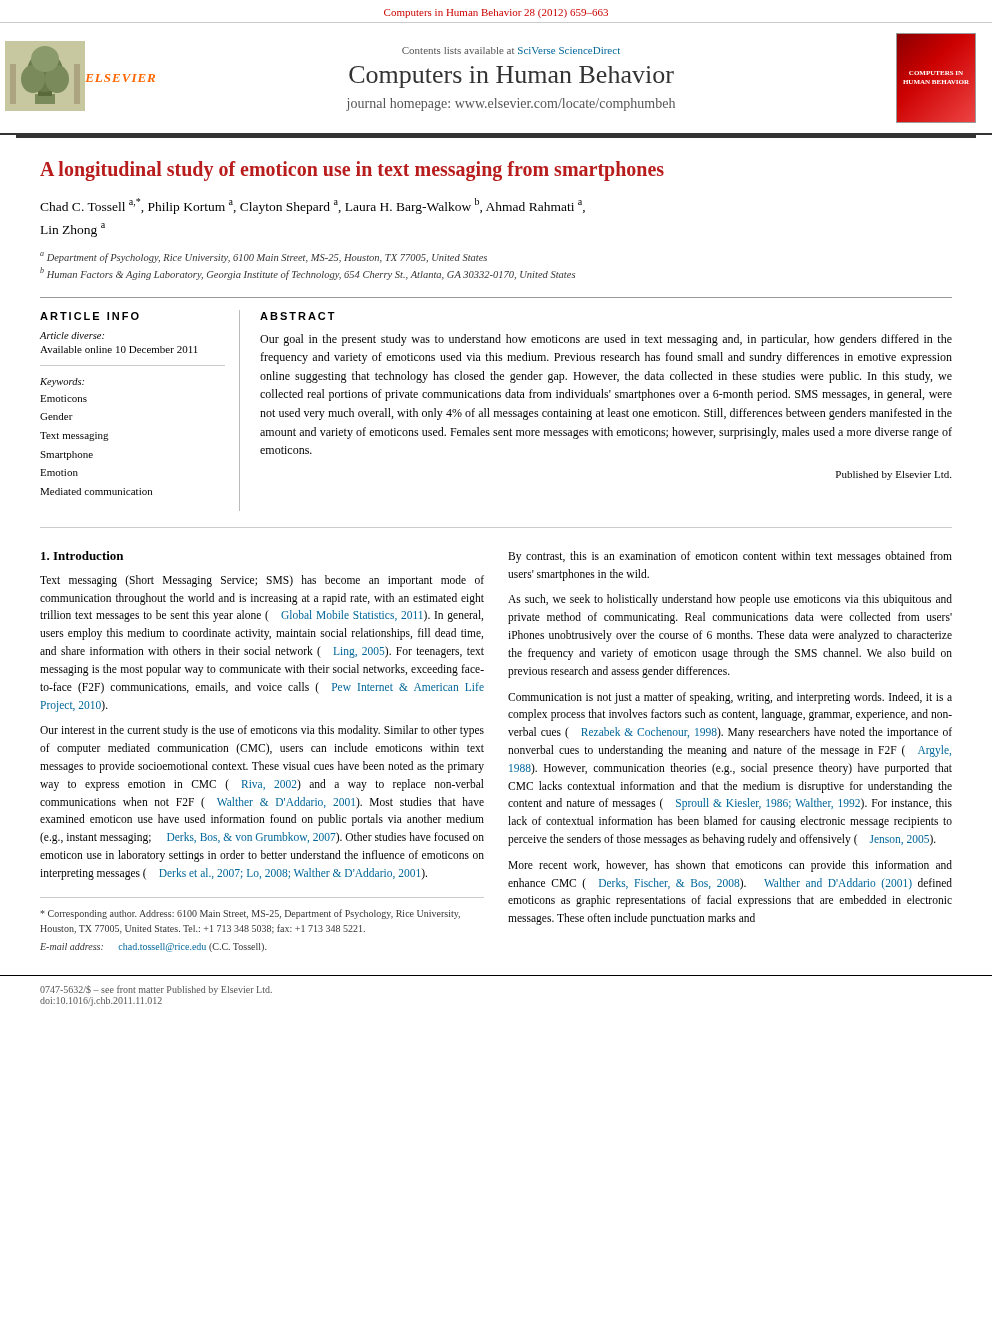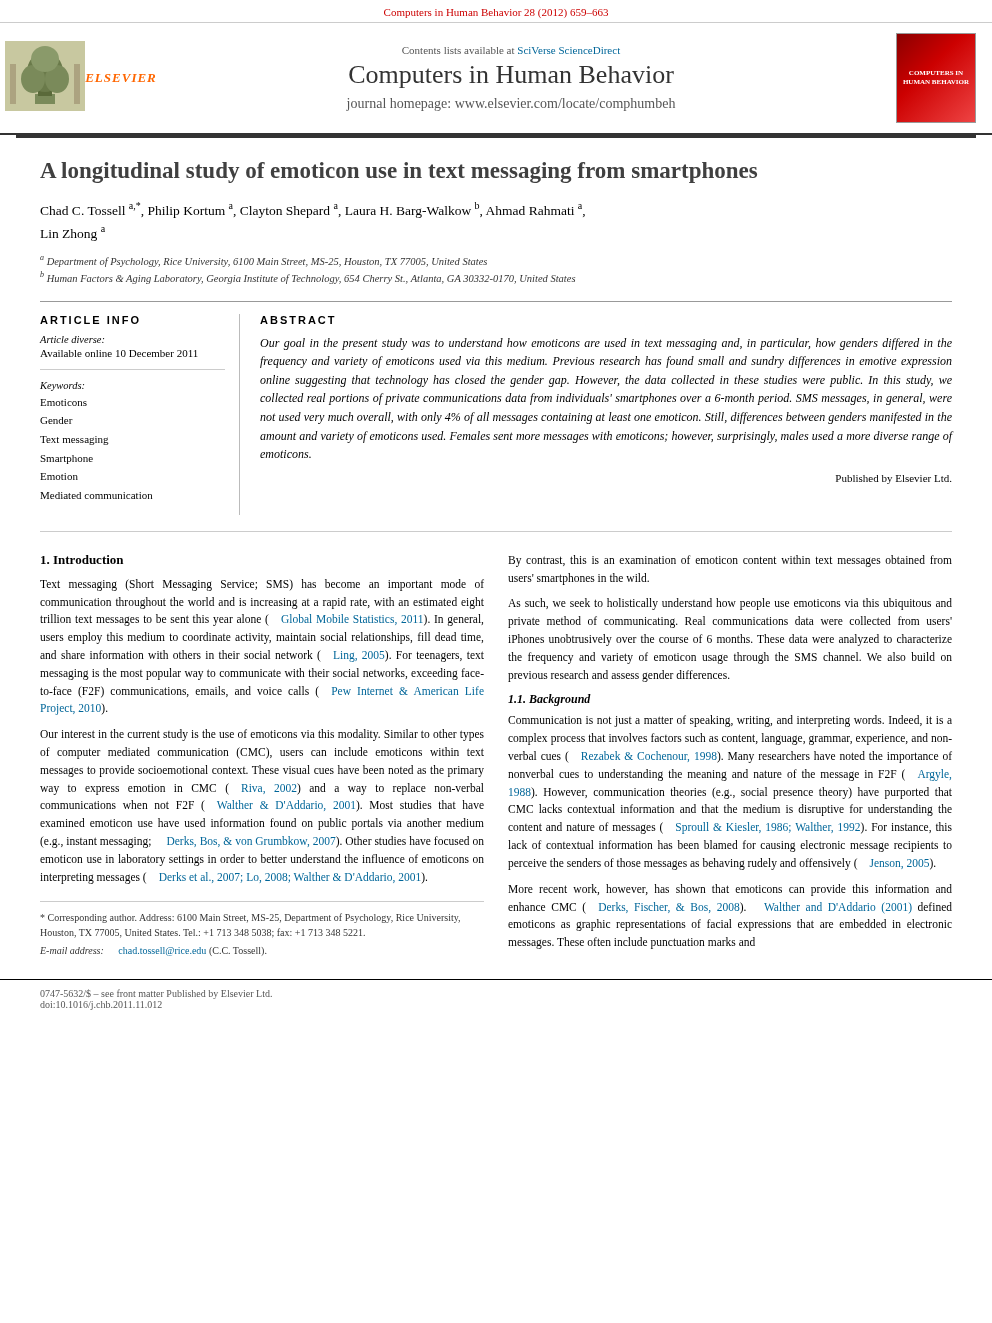--- a/index.html
+++ b/index.html
@@ -110,23 +110,23 @@
       margin: 0 16px;
     }
 
     
     .main-content {
       padding: 18px 40px;
     }
 
     
     .article-title {
-      font-size: 23px;
-      font-weight: bold;
-      color: #404040;
+      font-size: 20px;
+      font-weight: bold;
+      color: #b91c1c;
       margin-bottom: 12px;
       line-height: 1.3;
     }
 
     
     .authors {
       font-size: 13.5px;
       margin-bottom: 8px;
       line-height: 1.6;
     }
@@ -193,21 +193,21 @@
       line-height: 1.7;
       color: #000;
     }
 
     .abstract-text {
       font-size: 12px;
       line-height: 1.55;
       text-align: justify;
       color: #000;
     }
-    .abstract-text p { margin-bottom: 0; font-style: italic; }
+    .abstract-text p { margin-bottom: 0; }
 
     .published-by {
       text-align: right;
       font-size: 11px;
       margin-top: 8px;
       color: #000;
     }
 
     
     .section-divider {
@@ -403,21 +403,20 @@
     <div class="body-col">
 
       <div class="body-text">
         By contrast, this is an examination of emoticon content within text messages obtained from users' smartphones in the wild.
       </div>
 
       <div class="body-text">
         As such, we seek to holistically understand how people use emoticons via this ubiquitous and private method of communicating. Real communications data were collected from users' iPhones unobtrusively over the course of 6 months. These data were analyzed to characterize the frequency and variety of emoticon usage through the SMS channel. We also build on previous research and assess gender differences.
       </div>
 
-      <div class="subsection-heading">1.1. Background</div>
 
       <div class="body-text">
         Communication is not just a matter of speaking, writing, and interpreting words. Indeed, it is a complex process that involves factors such as content, language, grammar, experience, and non-verbal cues (<a class="ref-link">Rezabek &amp; Cochenour, 1998</a>). Many researchers have noted the importance of nonverbal cues to understanding the meaning and nature of the message in F2F (<a class="ref-link">Argyle, 1988</a>). However, communication theories (e.g., social presence theory) have purported that CMC lacks contextual information and that the medium is disruptive for understanding the content and nature of messages (<a class="ref-link">Sproull &amp; Kiesler, 1986; Walther, 1992</a>). For instance, this lack of contextual information has been blamed for causing electronic message recipients to perceive the senders of those messages as behaving rudely and offensively (<a class="ref-link">Jenson, 2005</a>).
       </div>
 
       <div class="body-text">
         More recent work, however, has shown that emoticons can provide this information and enhance CMC (<a class="ref-link">Derks, Fischer, &amp; Bos, 2008</a>). <a class="ref-link">Walther and D'Addario (2001)</a> defined emoticons as graphic representations of facial expressions that are embedded in electronic messages. These often include punctuation marks and
       </div>
 
     </div>

